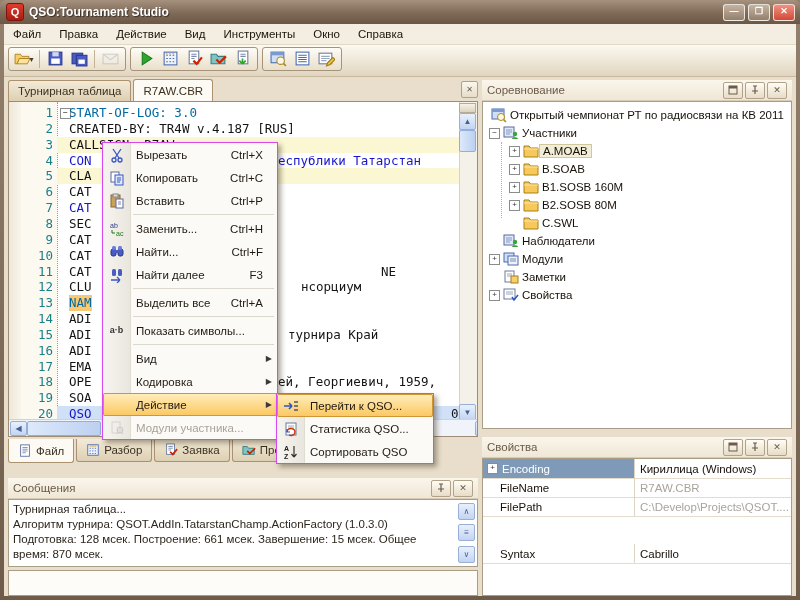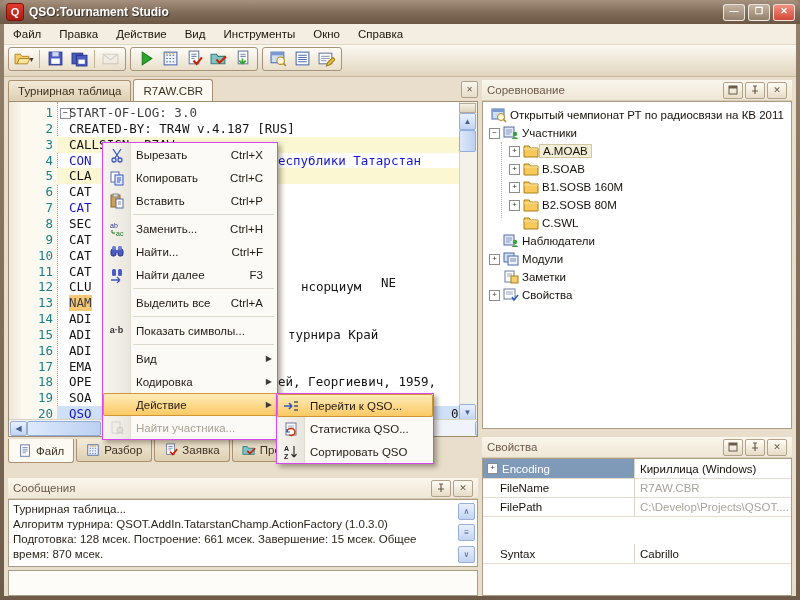--- a/index.html
+++ b/index.html
@@ -54,21 +54,21 @@
   #ed-margin{position:absolute;left:0;top:0;width:12px;height:320px;background:linear-gradient(90deg,#efe8d8,#f9f5ec)}
   #ed-gutter{position:absolute;left:12px;top:0;width:36px;height:320px;background:#fbf9f0;border-right:1px dotted #7fa8a8}
   .edrow{position:absolute;left:12px;right:17px;height:16px;font-family:"DejaVu Sans Mono",monospace;
     font-size:12.5px;line-height:16px;white-space:pre}
   .ednum{position:absolute;left:0;width:32px;text-align:right;color:#1a7f8a}
   .edfold{position:absolute;left:39px;top:3px;width:9px;height:9px;border:1px solid #8c8c8c;background:#fff;
     font-size:8px;line-height:7px;text-align:center;color:#333}
   .edbg{position:absolute;left:36px;right:0;top:0;bottom:0}
   .edbg.cream{background:#fbf7d2}.edbg.selection{background:#cfe0f7}
   .edtext{position:absolute;left:48px;color:#141414}
-  .edtext.blue,.edright.blue{color:#1616c8}.edtext.maroon{color:#404040}
+  .edtext.blue,.edright.blue{color:#1616c8}.edtext.maroon{color:#0369a1}
   .edtext.orange-bg{background:#f8c873}
   .edright{position:absolute;color:#141414}
   
   .sb-btn{position:absolute;border:1px solid #98b0d8;background:linear-gradient(#e9f0fc,#c3d4f2);
     color:#44618f;font-size:8px;display:flex;align-items:center;justify-content:center;border-radius:2px}
   .sb-track-v{position:absolute;right:0;top:0;width:17px;height:320px;background:#f4f1e8;border-left:1px solid #d9d2c2}
   .sb-track-h{position:absolute;left:0;bottom:0;height:16px;width:468px;background:#f0f3fa;border-top:1px solid #d9d2c2}
   .sb-thumb{position:absolute;border:1px solid #92aede;background:linear-gradient(90deg,#dde9fb,#bcd0f0);border-radius:2px}
   .sb-split{position:absolute;right:1px;top:1px;width:15px;height:8px;border:1px solid #b6ab96;background:linear-gradient(#f6f2e7,#ddd2bd)}
   
@@ -242,21 +242,21 @@
       <div class="edrow" style="top: 3px;"><span class="ednum">1</span><span class="edfold">−</span><span class="edtext maroon">START-OF-LOG: 3.0</span></div>
       <div class="edrow" style="top: 18.85px;"><span class="ednum">2</span><span class="edtext">CREATED-BY: TR4W v.4.187 [RUS]</span></div>
       <div class="edrow" style="top: 34.7px;"><div class="edbg cream"></div><span class="ednum">3</span><span class="edtext">CALLSIGN: R7AW</span></div>
       <div class="edrow" style="top: 50.55px;"><span class="ednum">4</span><span class="edtext blue">CON</span><span class="edright blue" style="left: 257px;">еспублики Татарстан</span></div>
       <div class="edrow" style="top: 66.4px;"><div class="edbg cream"></div><span class="ednum">5</span><span class="edtext">CLA</span></div>
       <div class="edrow" style="top: 82.25px;"><span class="ednum">6</span><span class="edtext">CAT</span></div>
       <div class="edrow" style="top: 98.1px;"><span class="ednum">7</span><span class="edtext blue">CAT</span></div>
       <div class="edrow" style="top: 113.95px;"><span class="ednum">8</span><span class="edtext">SEC</span></div>
       <div class="edrow" style="top: 129.8px;"><span class="ednum">9</span><span class="edtext">CAT</span></div>
       <div class="edrow" style="top: 145.65px;"><span class="ednum">10</span><span class="edtext">CAT</span></div>
-      <div class="edrow" style="top: 161.5px;"><span class="ednum">11</span><span class="edtext">CAT</span><span class="edright" style="left: 360px; margin-top: 11px;">NE</span></div>
+      <div class="edrow" style="top: 161.5px;"><span class="ednum">11</span><span class="edtext">CAT</span><span class="edright" style="left: 360px;">NE</span></div>
       <div class="edrow" style="top: 177.35px;"><span class="ednum">12</span><span class="edtext">CLU</span><span class="edright" style="left: 280px;">нсорциум</span></div>
       <div class="edrow" style="top: 193.2px;"><span class="ednum">13</span><span class="edtext maroon orange-bg">NAM</span></div>
       <div class="edrow" style="top: 209.05px;"><span class="ednum">14</span><span class="edtext">ADI</span></div>
       <div class="edrow" style="top: 224.9px;"><span class="ednum">15</span><span class="edtext">ADI</span><span class="edright" style="left: 267px;">турнира Край</span></div>
       <div class="edrow" style="top: 240.75px;"><span class="ednum">16</span><span class="edtext">ADI</span></div>
       <div class="edrow" style="top: 256.6px;"><span class="ednum">17</span><span class="edtext">EMA</span></div>
       <div class="edrow" style="top: 272.45px;"><span class="ednum">18</span><span class="edtext">OPE</span><span class="edright" style="left: 257px;">ей, Георгиевич, 1959,</span></div>
       <div class="edrow" style="top: 288.3px;"><span class="ednum">19</span><span class="edtext">SOA</span></div>
       <div class="edrow" style="top: 304.15px;"><div class="edbg selection"></div><span class="ednum">20</span><span class="edtext blue">QSO</span><span class="edright" style="left: 430px;">00</span></div>
     </div>
@@ -628,21 +628,21 @@
       <span class="subarrow">▶</span>
     </div>
     <div class="cm-item disabled">
       <span class="cic disabled-ic">
         <svg viewBox="0 0 16 16">
           <rect x="3" y="2" width="8" height="11" fill="#eee" stroke="#aaa"></rect>
           <circle cx="11" cy="10" r="3" fill="#ccc" stroke="#999"></circle>
           <path d="M8 14c0-2 6-2 6 0" fill="#ccc" stroke="#999"></path>
         </svg>
       </span>
-      <span>Найти участника...</span>
+      <span>Модули участника...</span>
     </div>
   </div>
 <div class="cmenu" id="submenu" style="left:276px;top:393px;width:156px;z-index:55">
   <div class="icstrip"></div>
 <div class="cm-item hl">
       <span class="cic">
         <svg viewBox="0 0 16 16">
           <path d="M1 8h8m0 0L6 5m3 3l-3 3" stroke="#2b57c4" stroke-width="1.6" fill="none"></path>
           <path d="M11 4h4M11 8h4M11 12h4" stroke="#556" stroke-width="1.4"></path>
         </svg>

